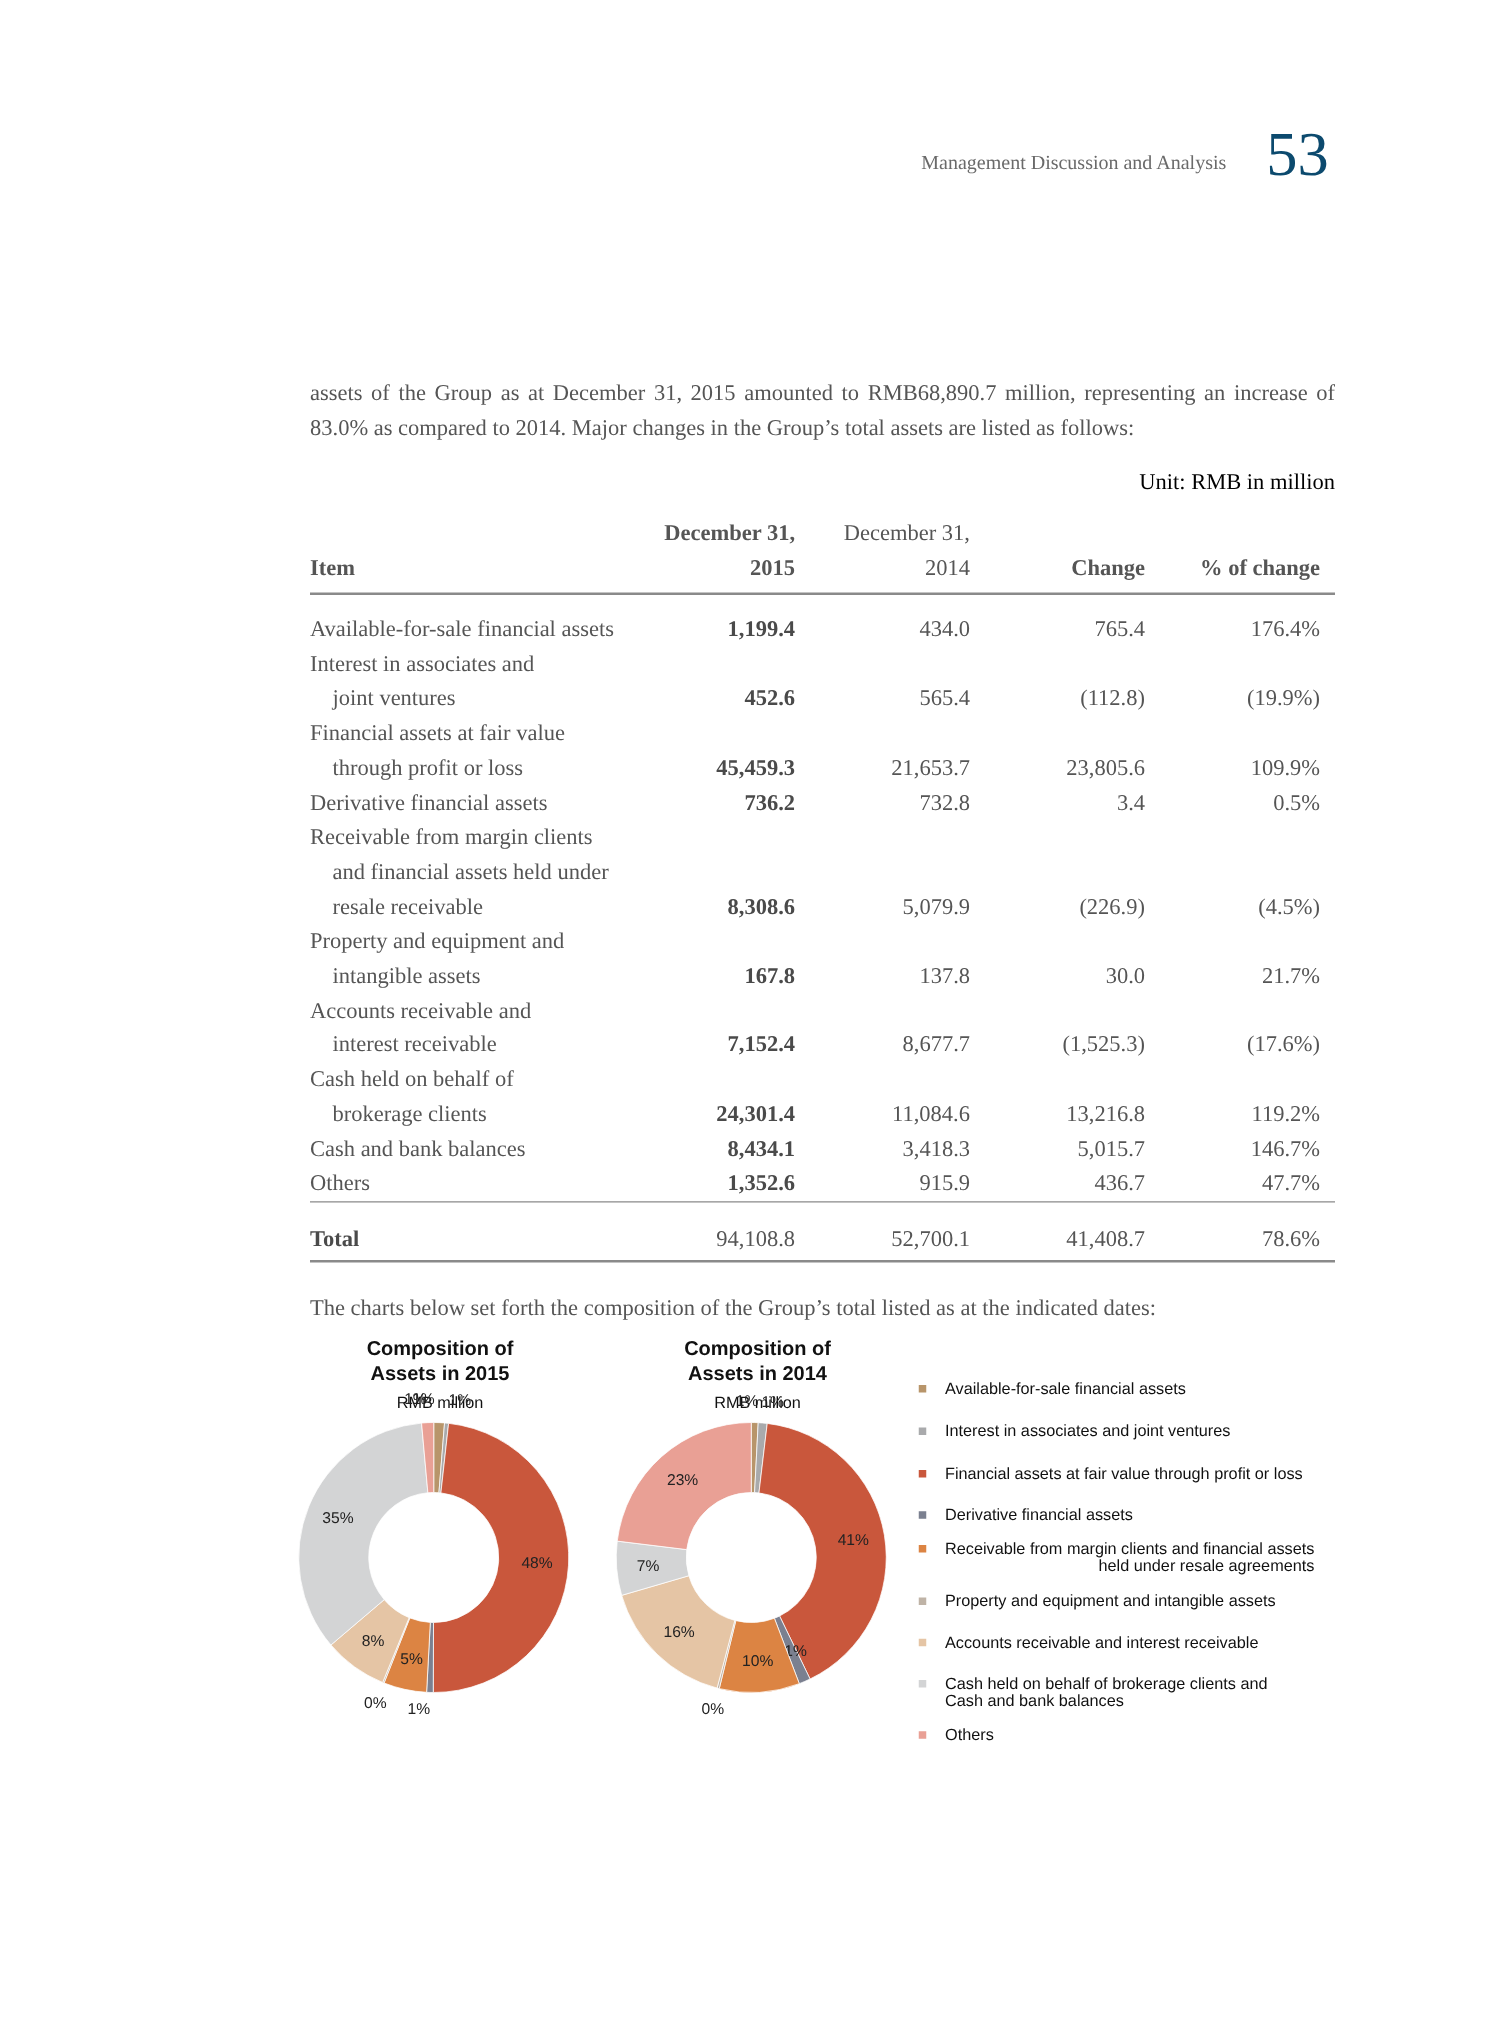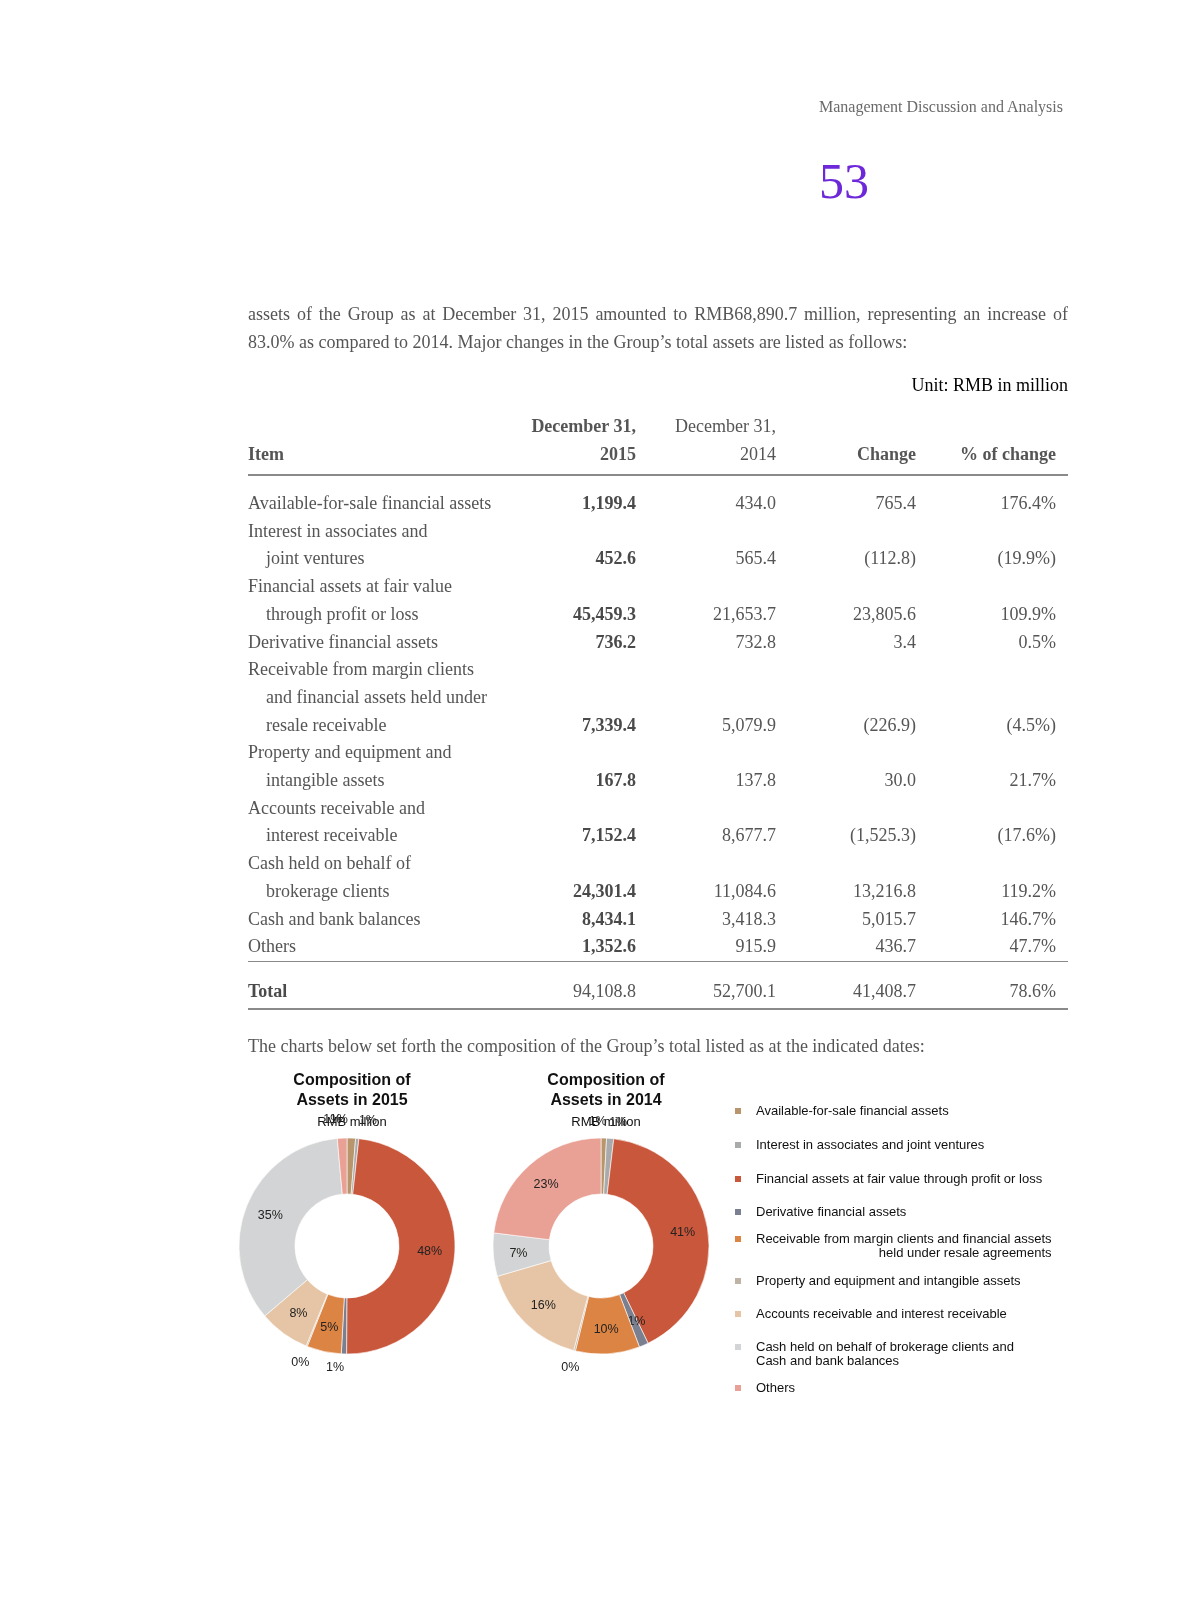--- a/index.html
+++ b/index.html
@@ -1,22 +1,22 @@
 <!DOCTYPE html>
 <html><head>
 <meta charset="utf-8">
 <style>
   html, body { margin:0; padding:0; background:#ffffff; }
   body { width:1190px; height:1615px; position:relative; overflow:hidden; color:#555; }
   .serif { font-family:"Liberation Serif","DejaVu Serif",serif; }
   .sans { font-family:"Liberation Sans","DejaVu Sans",sans-serif; }
 
-  .header { position:absolute; top:98px; right:127px; display:flex; align-items:flex-start; gap:32px;flex-direction:column; }
+  .header { position:absolute; top:98px; right:127px; display:flex; align-items:flex-end; gap:32px; }
   .header .section { font-size:16px; color:#6a6a6a; padding-bottom:8px; }
-  .header .pagenum { font-size:50px; color:#6d28d9; line-height:1; }
+  .header .pagenum { font-size:50px; color:#0c4a6e; line-height:1; }
 
   .intro { position:absolute; left:248px; top:300px; width:820px; font-size:18px; line-height:28px; color:#555; text-align:justify; }
   .unit { position:absolute; right:122px; top:375px; font-size:18px; color:#000000; }
 
   table.assets { position:absolute; left:248px; top:412px; width:820px; border-collapse:collapse; font-size:18px; color:#555; }
   table.assets th { font-weight:normal; text-align:right; vertical-align:bottom; padding:0 0 6px 0; line-height:28px; color:#555; }
   table.assets th.item { text-align:left; }
   table.assets th.bold { font-weight:bold; }
   table.assets thead tr { border-bottom:2px solid #8a8a8a; }
   table.assets td { text-align:right; line-height:27.7px; padding:0; vertical-align:bottom; }
@@ -114,21 +114,21 @@
         <td class="c2">732.8</td>
         <td class="c3">3.4</td>
         <td class="c4">0.5%</td>
       </tr>
       <tr>
         <td class="label">
           <span style="display: block;">Receivable from margin clients</span>
           <span class="cont">and financial assets held under</span>
           <span class="cont">resale receivable</span>
         </td>
-        <td class="c1 bold">7,339.4</td>
+        <td class="c1 bold">8,308.6</td>
         <td class="c2">5,079.9</td>
         <td class="c3">(226.9)</td>
         <td class="c4">(4.5%)</td>
       </tr>
       <tr>
         <td class="label">
           <span style="display: block;">Property and equipment and</span>
           <span class="cont">intangible assets</span>
         </td>
         <td class="c1 bold">167.8</td>

